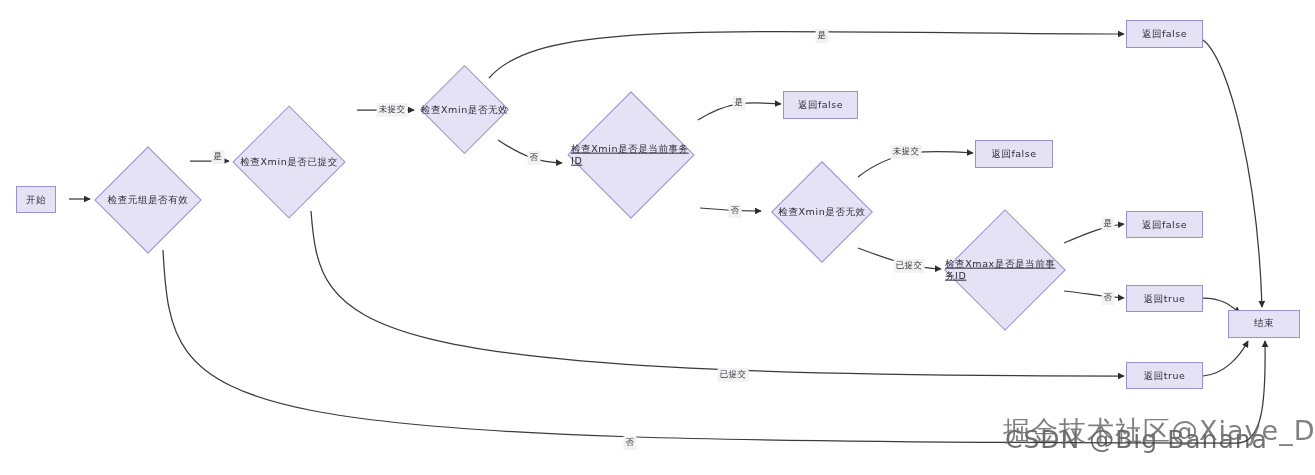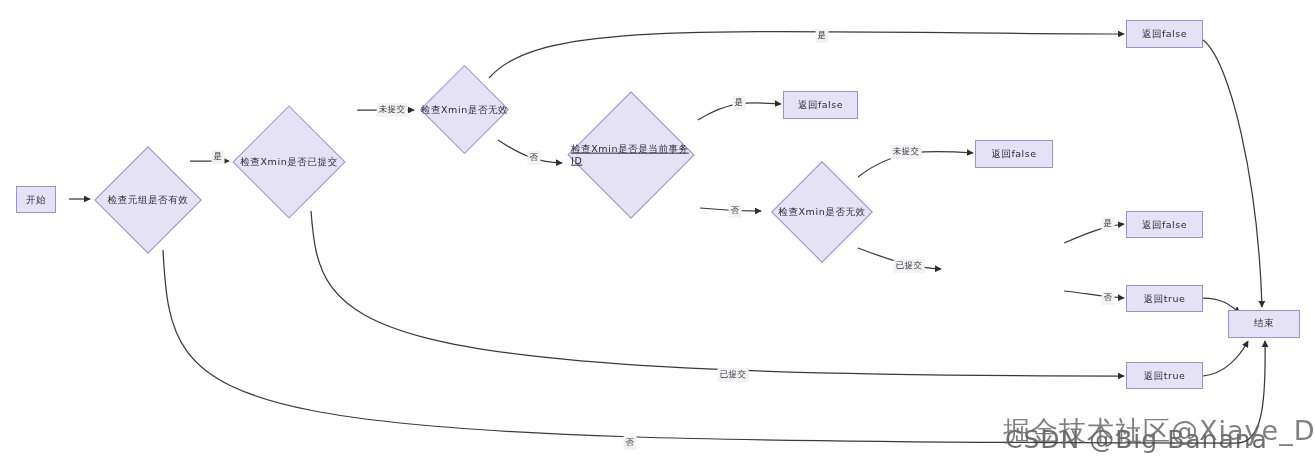--- a/index.html
+++ b/index.html
@@ -197,20 +197,24 @@
   <div class="diamond-wrap" style="left:586px; top:110px; width:90px; height:90px;">
     <div class="diamond-shape"></div>
     <div class="diamond-label left-align">检查Xmin是否是当前事务ID</div>
   </div>
 
   <div class="diamond-wrap" style="left:786px; top:176px; width:72px; height:72px;">
     <div class="diamond-shape"></div>
     <div class="diamond-label">检查Xmin是否无效</div>
   </div>
 
+  <div class="diamond-wrap" style="left:962px; top:227px; width:86px; height:86px;">
+    <div class="diamond-shape"></div>
+    <div class="diamond-label left-align">检查Xmax是否是当前事务ID</div>
+  </div>
 
   <div class="edge-label" style="left:218px; top:157px;">是</div>
 
   <div class="edge-label" style="left:392px; top:110px;">未提交</div>
 
   <div class="edge-label" style="left:822px; top:36px;">是</div>
 
   <div class="edge-label" style="left:534px; top:158px;">否</div>
 
   <div class="edge-label" style="left:739px; top:103px;">是</div>

